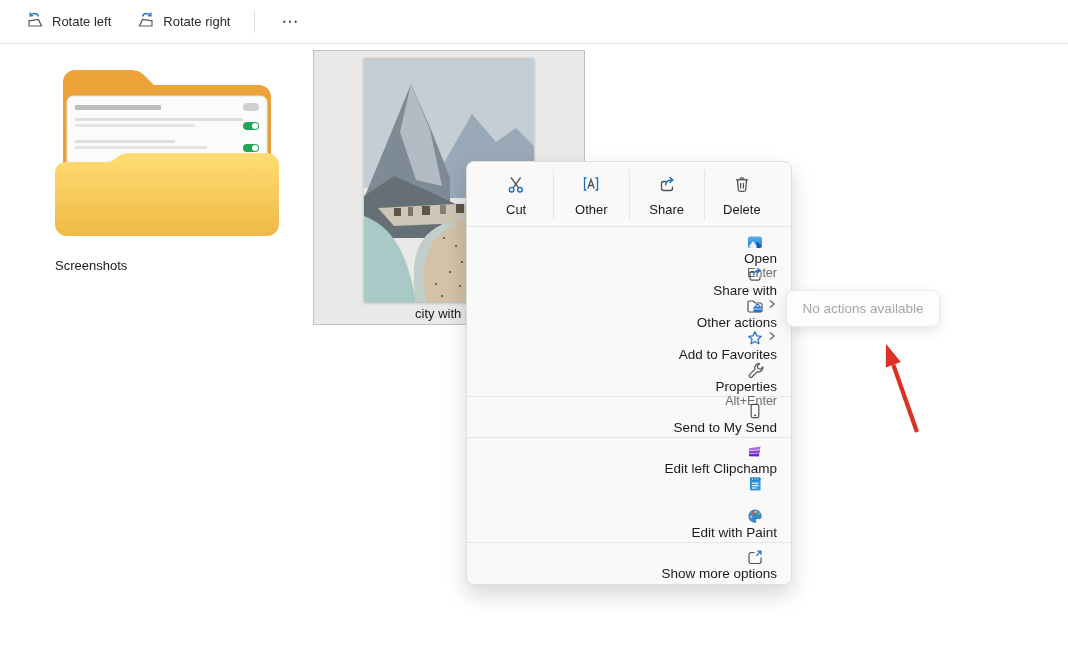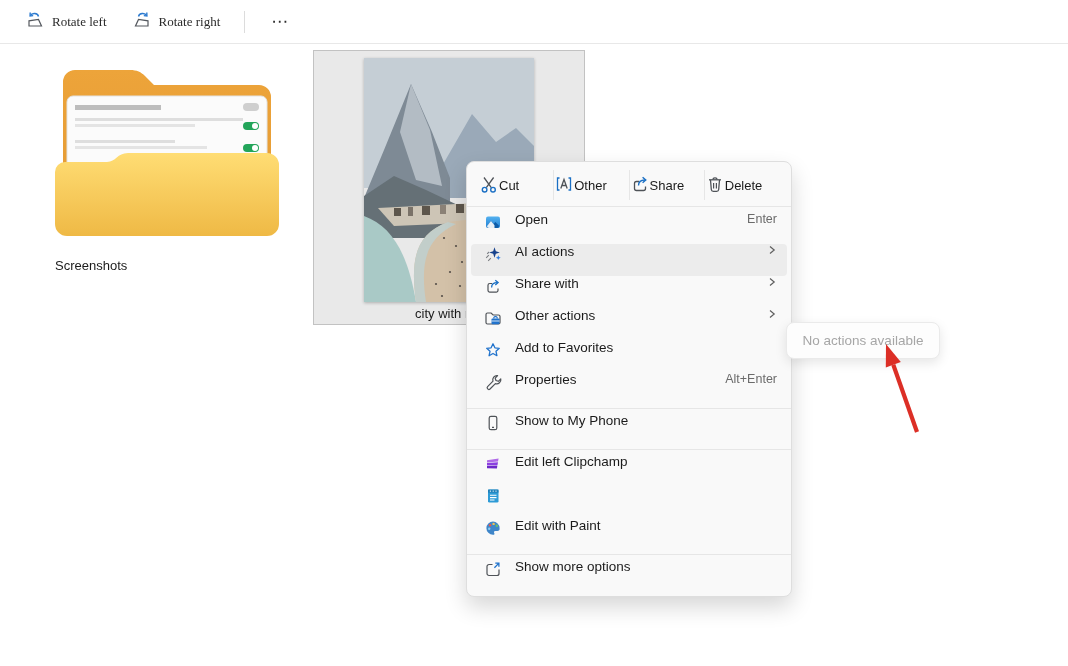--- a/index.html
+++ b/index.html
@@ -1,51 +1,51 @@
 <!DOCTYPE html>
 <html><head>
 <meta charset="utf-8">
 <style>
   * { margin:0; padding:0; box-sizing:border-box; }
   html,body { width:1068px; height:666px; background:#ffffff; font-family:"Liberation Sans", sans-serif; overflow:hidden; }
   .stage { position:relative; width:1068px; height:666px; background:#fff; }
 
   
   .toolbar { position:absolute; left:0; top:0; width:1068px; height:44px; background:#fff; border-bottom:1px solid #e8e8e8; display:flex; align-items:center; padding-left:16px; gap:6px; }
-  .tb-btn { display:flex; align-items:center; gap:8px; height:32px; padding:0 10px; border:none; background:transparent; border-radius:4px; font-family:Liberation Serif, serif; font-size:13px; color:#2b2b2b; cursor:pointer; }
+  .tb-btn { display:flex; align-items:center; gap:8px; height:32px; padding:0 10px; border:none; background:transparent; border-radius:4px; font-family:Liberation Sans, sans-serif; font-size:13px; color:#2b2b2b; cursor:pointer; }
   .tb-divider { width:1px; height:22px; background:#dcdcdc; margin:0 8px; }
   .tb-more { font-size:17px; letter-spacing:2px; color:#2b2b2b; padding:0 12px; line-height:30px; }
 
   
   .folder-tile { position:absolute; left:55px; top:58px; width:224px; }
   .folder-tile svg { display:block; }
   .tile-label { font-size:13px; color:#1b1b1b; }
   .folder-label { margin-top:22px; }
 
   .image-tile { position:absolute; left:313px; top:50px; width:272px; height:275px; background:#e9e9e9; border:1px solid #c2c2c2; }
   .image-photo { position:absolute; left:50px; top:7px; width:170px; height:244px; box-shadow:0 1px 3px rgba(0,0,0,.25); }
   .image-label { position:absolute; left:0; top:255px; width:100%; text-align:center; font-size:13px; color:#1b1b1b; }
 
   
   .menu { position:absolute; left:466px; top:161px; width:326px; background:#f9f9f9; border:1px solid #dedede; border-radius:8px; box-shadow:0 10px 22px rgba(0,0,0,.16); z-index:30; }
   .quick-row { display:flex; padding:8px 12px 6px 12px; }
-  .qa { flex:1; display:flex; flex-direction:row; align-items:center; background:transparent; border:none; border-right:1px solid #e6e6e6; padding:4px 0 3px 0; cursor:pointer; font-family:inherit; }
+  .qa { flex:1; display:flex; flex-direction:column; align-items:center; gap:5px; background:transparent; border:none; border-right:1px solid #e6e6e6; padding:4px 0 3px 0; cursor:pointer; font-family:inherit; }
   .qa:last-child { border-right:none; }
   .qa-label { font-size:13px; color:#1b1b1b; }
   .sep { height:1px; background:#e6e6e6; }
   .items { padding:5px 4px 5px 4px; }
-  .mi { display:flex; align-items:flex-start; height:32px; padding:0 10px 0 12px; border-radius:4px; cursor:pointer; }
+  .mi { display:flex; align-items:flex-end; height:32px; padding:0 10px 0 12px; border-radius:4px; cursor:pointer;flex-direction:column; }
   .mi.hl { background:#ececec; }
   .mi-icon { width:19px; height:19px; display:flex; align-items:center; justify-content:center; margin-right:13px; flex:none; }
   .mi-label { font-size:13.5px; color:#1b1b1b; flex:1; white-space:nowrap; }
   .mi-right { font-size:12.5px; color:#6b6b6b; }
   .items .sep { margin:4px -4px; }
 
   
-  .tooltip { position:absolute; left:786px; top:290px; width:154px; height:37px; background:#fdfdfd; border:1px solid #eaeaea; border-radius:8px; box-shadow:0 4px 12px rgba(0,0,0,.10); display:flex; align-items:center; justify-content:center; font-size:13.5px; color:#a6a6a6; z-index:40;margin-top:32px; }
+  .tooltip { position:absolute; left:786px; top:290px; width:154px; height:37px; background:#fdfdfd; border:1px solid #eaeaea; border-radius:8px; box-shadow:0 4px 12px rgba(0,0,0,.10); display:flex; align-items:center; justify-content:center; font-size:13.5px; color:#a6a6a6; z-index:40; }
 
   .arrow-layer { position:absolute; left:860px; top:330px; width:80px; height:115px; z-index:50; pointer-events:none; }
 </style>
 </head>
 <body>
 
 <div class="stage">
 
   <div class="toolbar">
     <button class="tb-btn">
@@ -212,35 +212,20 @@
             <rect x="2" y="3.5" width="14" height="11.5" rx="2" fill="url(#op)"></rect>
             <path d="M3 13 L7 8 L9.6 11 L11.4 9 L15 12.8 v0.2 a2 2 0 0 1 -2 2 H5 a2 2 0 0 1 -2 -2 Z" fill="#0d5ca8"></path>
             <path d="M3 13 L7 8 L10.5 12.2 V15 H5 a2 2 0 0 1 -2 -2 Z" fill="#ffffff" opacity="0.9"></path>
           </svg>
         </span>
         <span class="mi-label">Open</span>
         <span class="mi-right">Enter</span>
       </div>
 
 
-      <div class="mi hl">
-        <span class="mi-icon">
-          <svg width="18" height="18" viewBox="0 0 18 18" fill="none">
-            <path d="M3.2 8.8 L5 7 M2.2 12.8 L4.8 10.2 M4.2 15.8 L6.8 13.2" stroke="#7a7d82" stroke-width="1.1"></path>
-            <path d="M10.5 2.2 L11.8 6.2 L15.8 7.5 L11.8 8.8 L10.5 12.8 L9.2 8.8 L5.2 7.5 L9.2 6.2 Z" fill="#16418c"></path>
-            <path d="M14.3 10.3 L15 12 L16.7 12.7 L15 13.4 L14.3 15.1 L13.6 13.4 L11.9 12.7 L13.6 12 Z" fill="#2f7de1"></path>
-          </svg>
-        </span>
-        <span class="mi-label">AI actions</span>
-        <span class="mi-right">
-          <svg width="10" height="10" viewBox="0 0 10 10" fill="none">
-              <path d="M3 1.5 L7.2 5 L3 8.5" stroke="#5f5f5f" stroke-width="1.2"></path>
-            </svg>
-        </span>
-      </div>
 
       <div class="mi">
         <span class="mi-icon">
           <svg width="18" height="18" viewBox="0 0 18 18" fill="none">
             <path d="M8 6.5 H5.8 A1.8 1.8 0 0 0 4 8.3 v5 A1.8 1.8 0 0 0 5.8 15.1 h6.4 A1.8 1.8 0 0 0 14 13.3 v-1.8" stroke="#4f5358" stroke-width="1.2"></path>
             <path d="M7.6 10.4 C7.6 6.9 10.2 5.6 13.4 5.6" stroke="#1a6fc4" stroke-width="1.3"></path>
             <path d="M11.3 3.2 L14.1 5.6 L11.3 8" stroke="#1a6fc4" stroke-width="1.3"></path>
           </svg>
         </span>
         <span class="mi-label">Share with</span>
@@ -289,21 +274,21 @@
 
       <div class="sep"></div>
 
       <div class="mi">
         <span class="mi-icon">
           <svg width="18" height="18" viewBox="0 0 18 18" fill="none">
             <rect x="5.2" y="2.3" width="7.6" height="13.4" rx="1.8" stroke="#4f5358" stroke-width="1.2"></rect>
             <path d="M8 13.4 h2" stroke="#4f5358" stroke-width="1.2"></path>
           </svg>
         </span>
-        <span class="mi-label">Show to My Phone</span>
+        <span class="mi-label">Send to My Send</span>
       </div>
 
       <div class="sep"></div>
 
       <div class="mi">
         <span class="mi-icon">
           <svg width="18" height="18" viewBox="0 0 18 18">
             <path d="M3 5.2 L14.6 3.6 L14 6.6 L3 7.4 Z" fill="#b06ae8"></path>
             <path d="M3 8 L14 7.2 L13.5 10 L3 10.4 Z" fill="#8b3fe0"></path>
             <path d="M3 11 L13.4 10.6 L12.9 13.4 L3 13.2 Z" fill="#6d28c9"></path>

